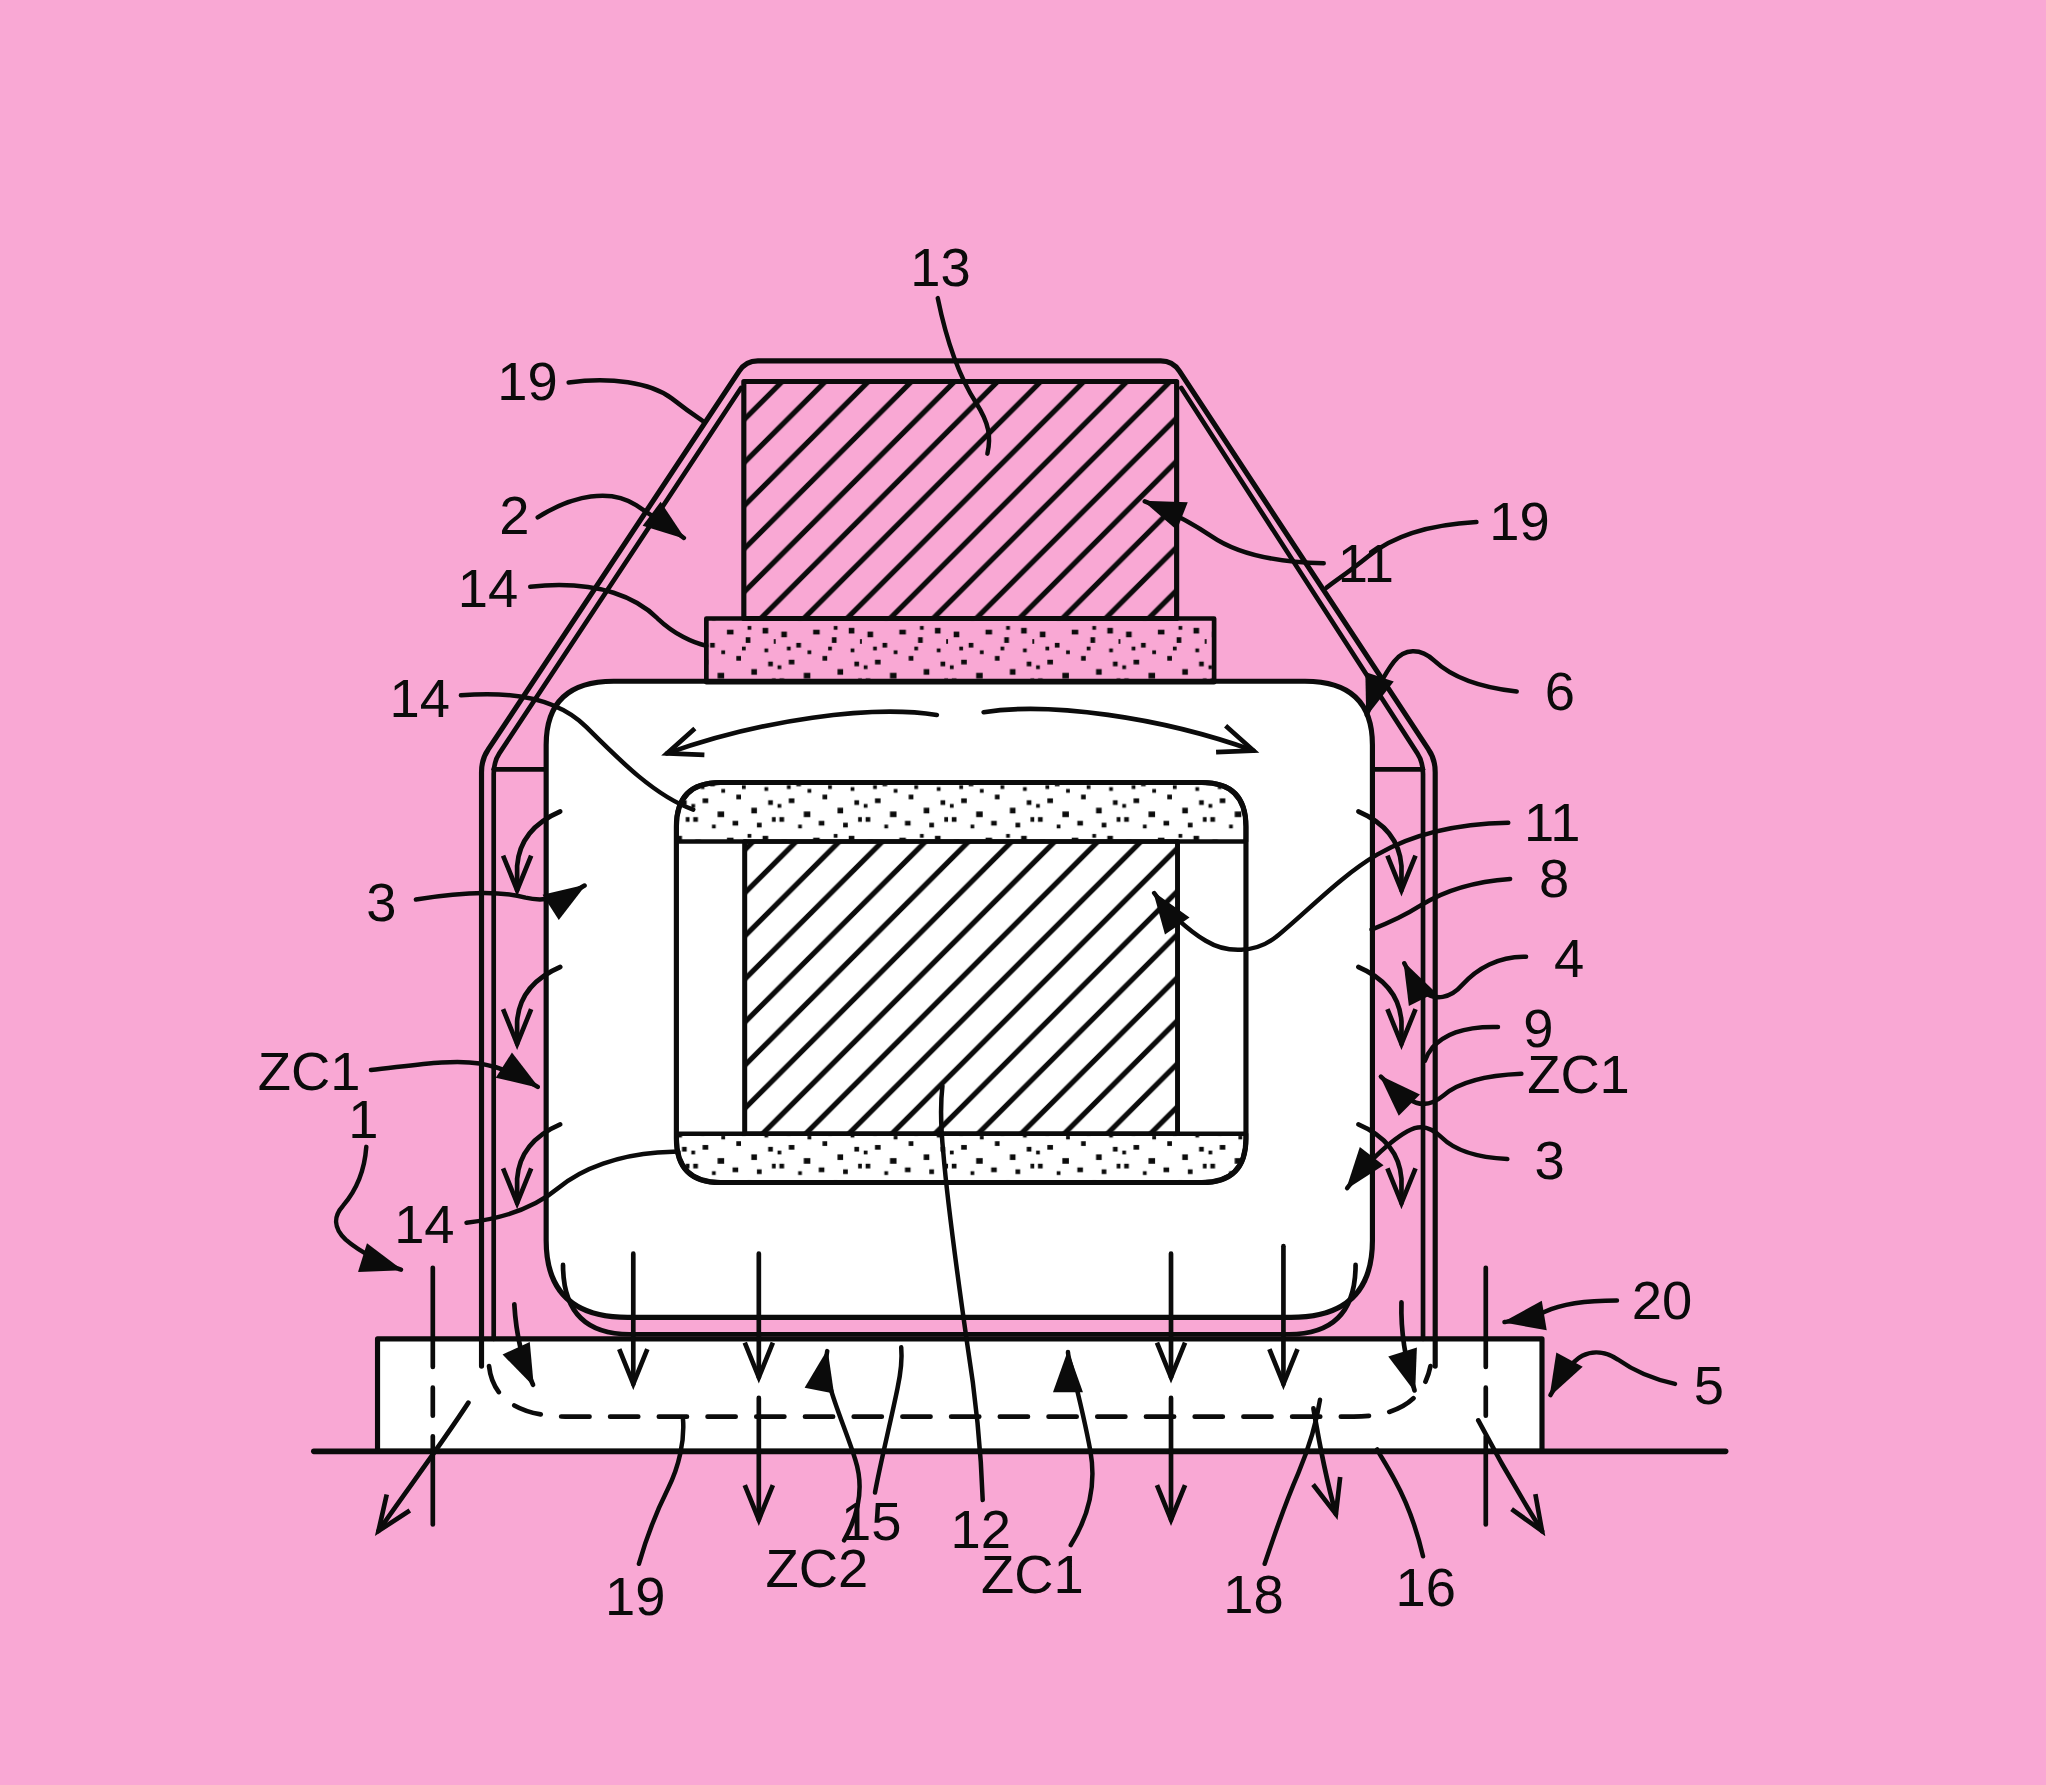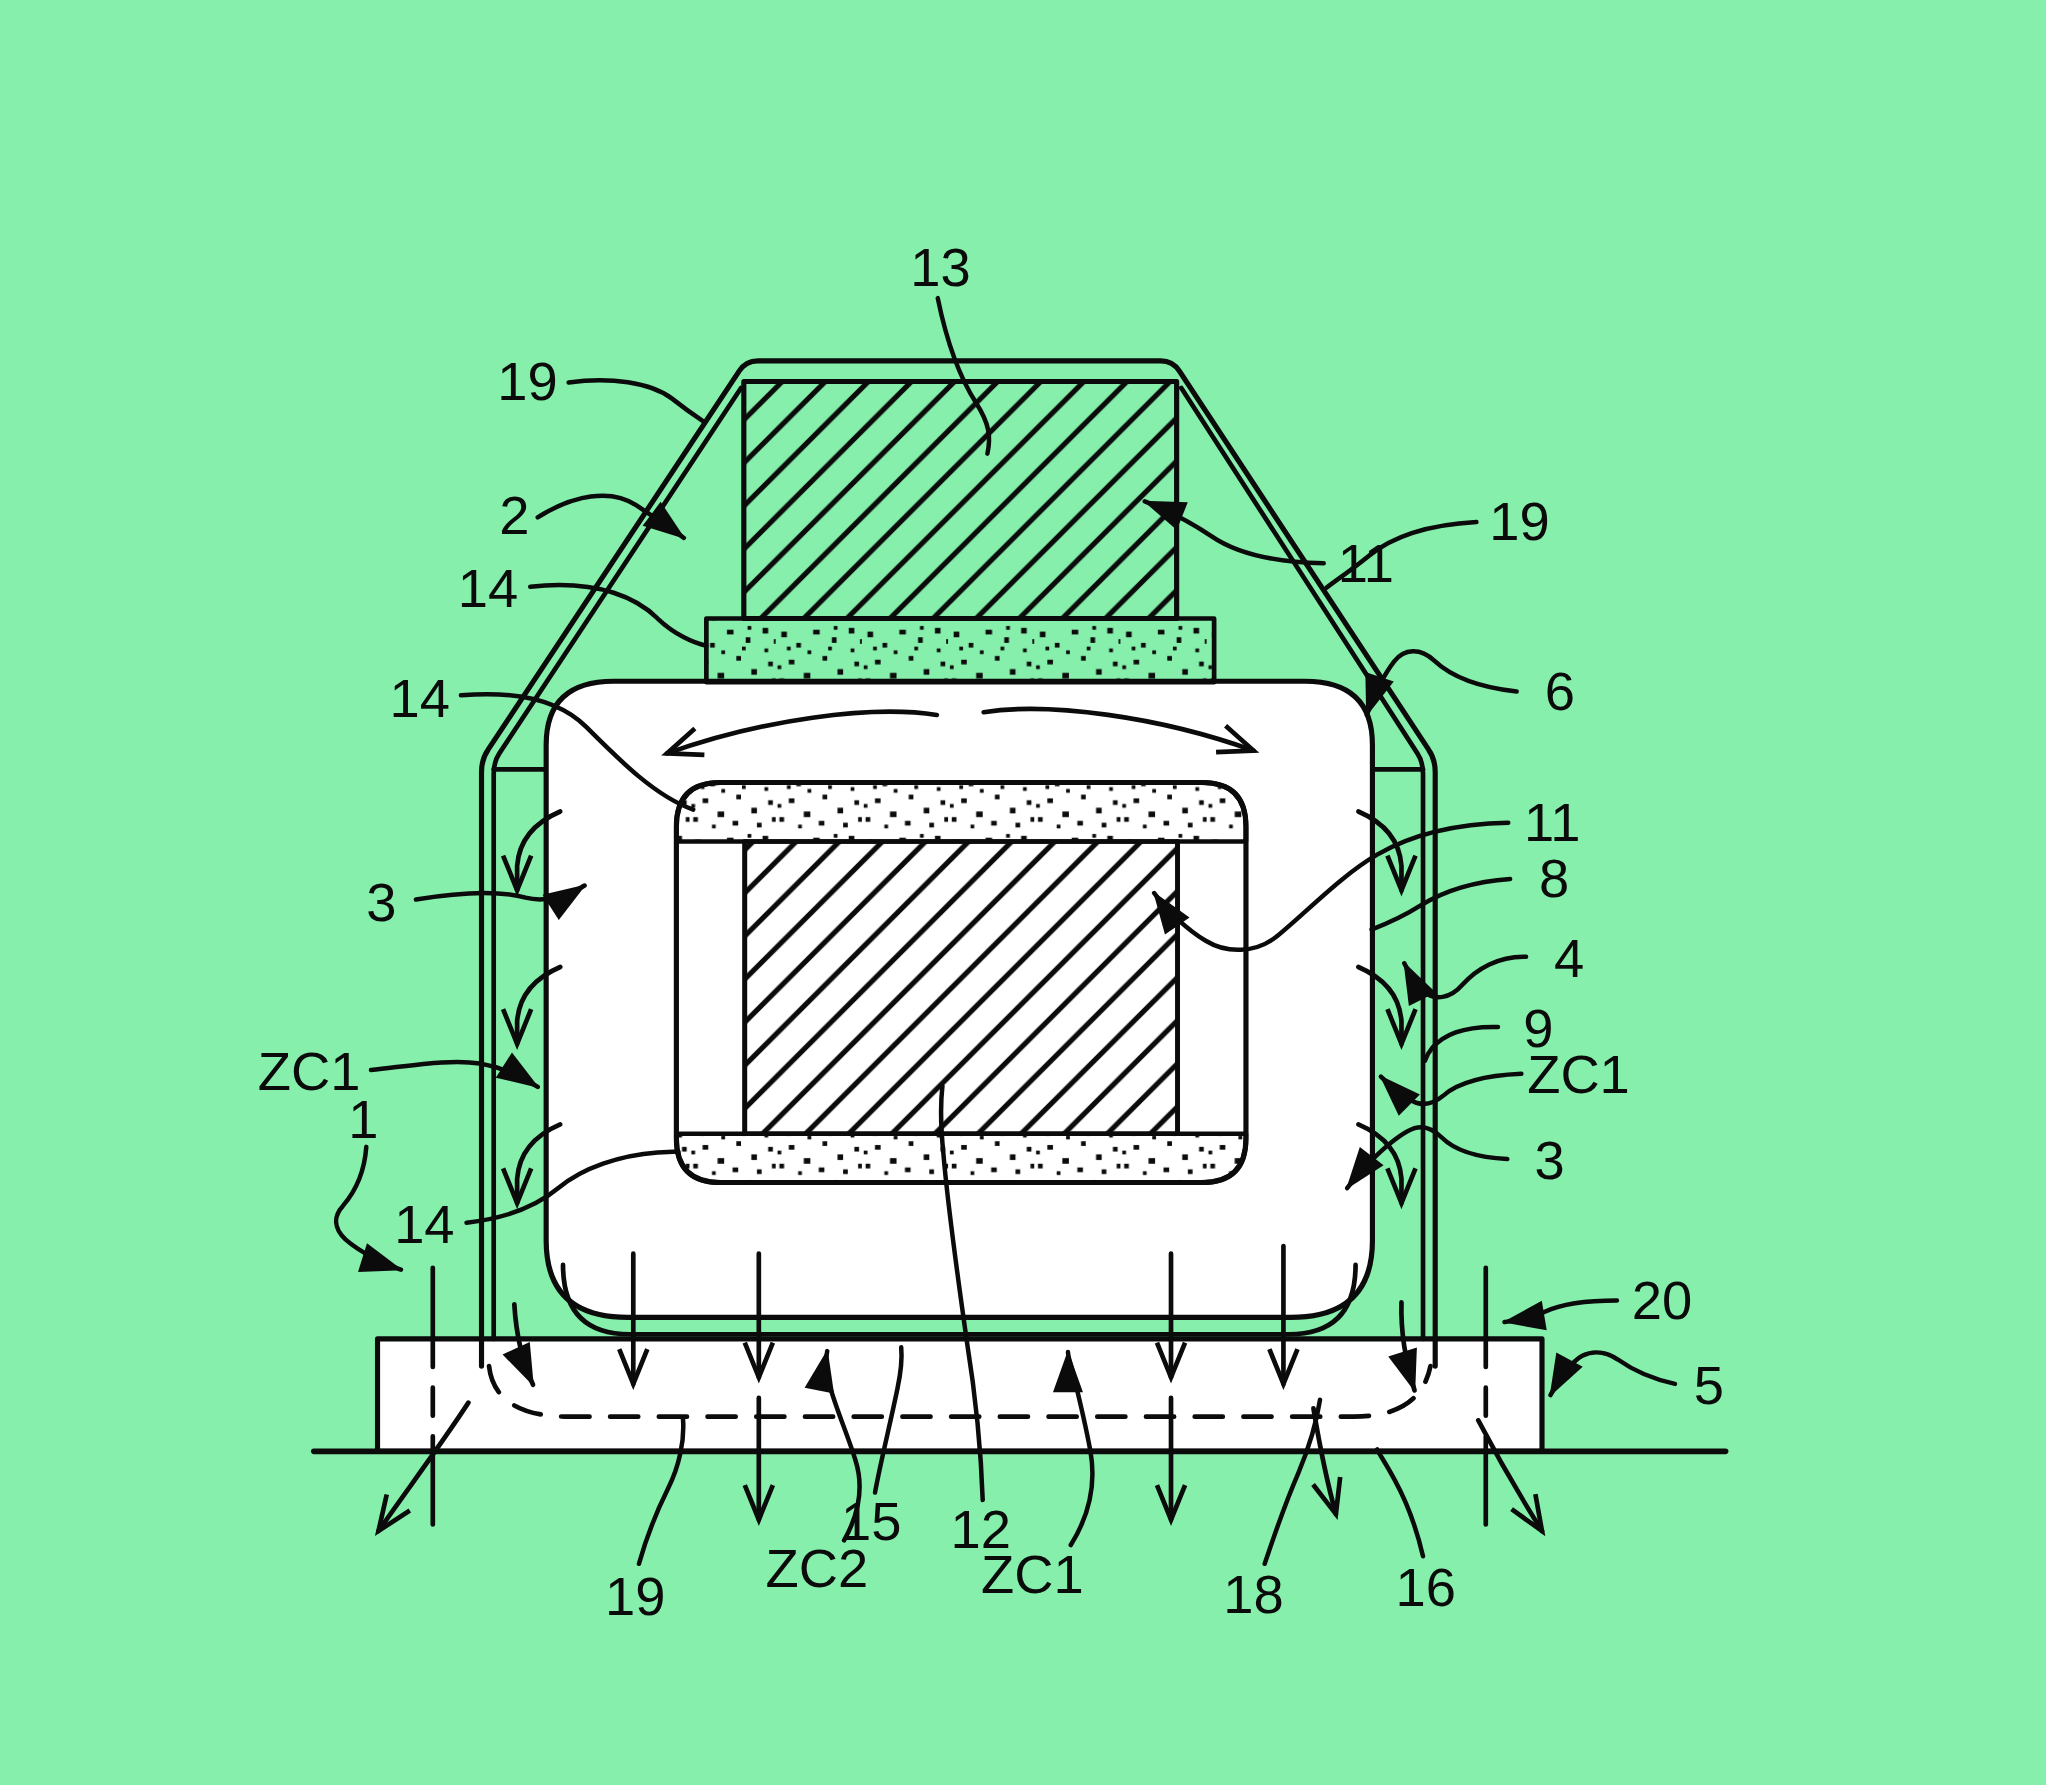--- a/index.html
+++ b/index.html
@@ -1,16 +1,16 @@
 <!DOCTYPE html>
 <html style="font-size:15px"><head>
 <meta charset="utf-8">
 <style>
   html,body{margin:0;padding:0;background:#ffffff;}
-  .stage{width:2046px;height:1786px;position:relative;background:#86efac;overflow:hidden;}
+  .stage{width:2046px;height:1786px;position:relative;background:#f9a8d4;overflow:hidden;}
   svg{display:block;}
   .fig-label{font-family:"Liberation Sans","DejaVu Sans",sans-serif;font-size:58px;fill:#0b0b0b;}
 </style>
 </head>
 <body>
 
 <div class="stage">
 <svg width="2046" height="1786" viewBox="0 0 2184 1906">
   <defs>
     <pattern id="hatch" width="46" height="46" patternUnits="userSpaceOnUse">

